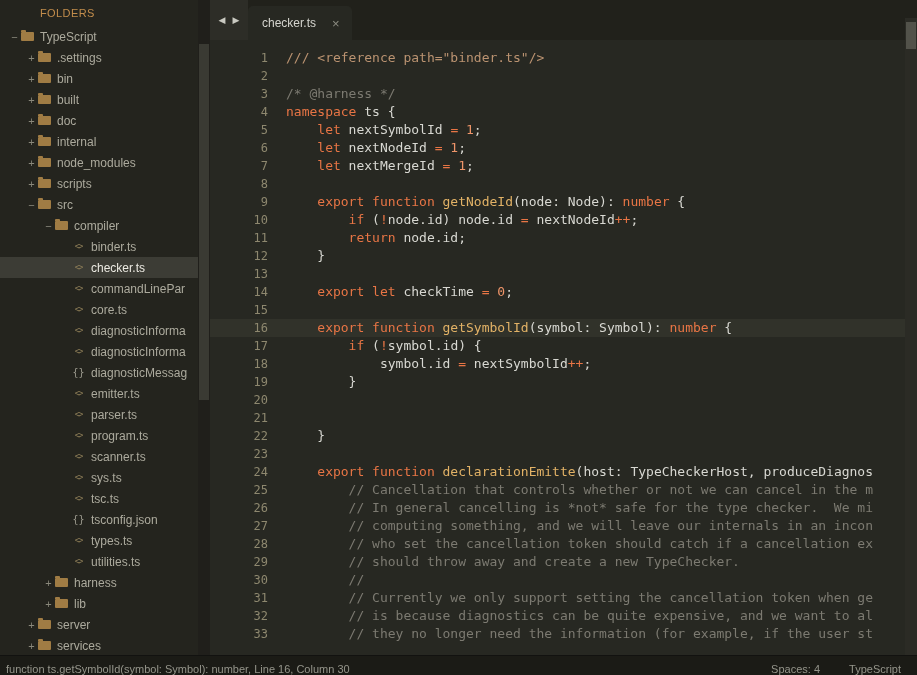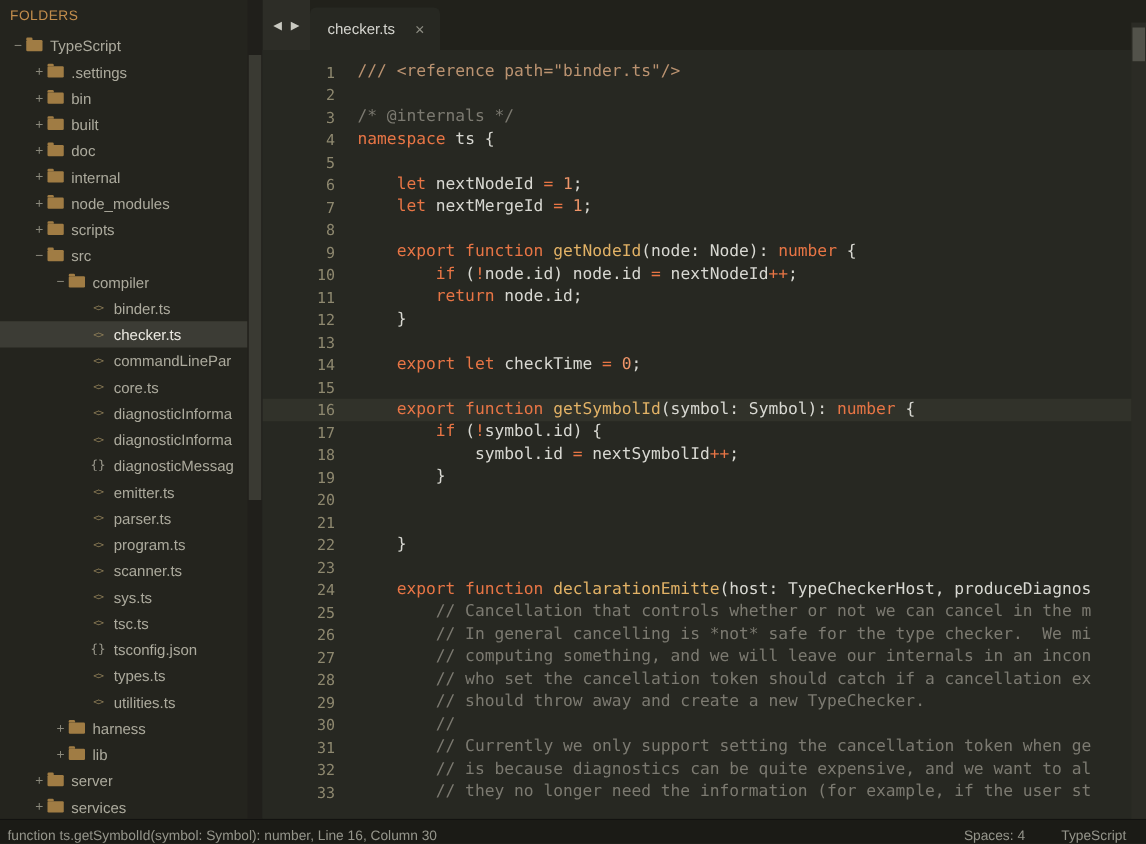--- a/index.html
+++ b/index.html
@@ -10,22 +10,22 @@
   }
   *{box-sizing:border-box;}
   html,body{margin:0;padding:0;}
   body{width:917px;height:675px;overflow:hidden;background:var(--bg);
        font-family:"Liberation Sans",sans-serif;}
   .app{width:917px;height:675px;display:flex;flex-direction:column;}
   .main{flex:1;min-height:0;display:flex;position:relative;}
 
   
   .sidebar{width:210px;flex:none;background:var(--sidebarBg);position:relative;overflow:hidden;}
-  .sidebar-header{height:26px;line-height:26px;padding-left:8px;font-size:11px;
-      color:var(--hdr);letter-spacing:.4px;}
+  .sidebar-header{height:26px;line-height:26px;padding-left:20px;font-size:11px;
+      color:var(--hdr);letter-spacing:.4px;margin-left:20px;}
   .tree-row{height:21px;display:flex;align-items:center;font-size:12px;
       color:var(--treeText);width:198px;overflow:hidden;white-space:nowrap;cursor:default;}
   .tree-row.selected{background:var(--selBg);color:var(--selText);}
   .expand{width:13px;flex:none;color:#8a887b;font-size:11px;text-align:center;}
   .tree-icon{flex:none;margin-right:6px;}
   .icon-folder{width:13px;height:9px;background:var(--folder);border-radius:1px;position:relative;}
   .icon-folder::before{content:'';position:absolute;top:-2px;left:0;width:5px;height:2px;
       background:var(--folder);border-radius:1px 1px 0 0;}
   .icon-ts{width:13px;text-align:center;color:#8f7f58;font-size:8px;letter-spacing:-1px;
       font-family:"DejaVu Sans Mono",monospace;}
@@ -243,28 +243,29 @@
             <div class="code-line">
               <span class="lnum">1</span>
               <span class="ltext"><span class="tok-doc">/// &lt;reference path="binder.ts"/&gt;</span></span>
             </div>
             <div class="code-line">
               <span class="lnum">2</span>
               <span class="ltext"></span>
             </div>
             <div class="code-line">
               <span class="lnum">3</span>
-              <span class="ltext"><span class="tok-cm">/* @internals */</span></span>
+              <span class="ltext"><span class="tok-cm">/* @harness */</span></span>
             </div>
             <div class="code-line">
               <span class="lnum">4</span>
               <span class="ltext"><span class="tok-k">namespace</span><span class="tok-id"> ts {</span></span>
             </div>
             <div class="code-line">
               <span class="lnum">5</span>
+              <span class="ltext"><span class="tok-k">    let</span><span class="tok-id"> nextSymbolId </span><span class="tok-op">=</span><span class="tok-num"> 1</span><span class="tok-id">;</span></span>
             </div>
             <div class="code-line">
               <span class="lnum">6</span>
               <span class="ltext"><span class="tok-k">    let</span><span class="tok-id"> nextNodeId </span><span class="tok-op">=</span><span class="tok-num"> 1</span><span class="tok-id">;</span></span>
             </div>
             <div class="code-line">
               <span class="lnum">7</span>
               <span class="ltext"><span class="tok-k">    let</span><span class="tok-id"> nextMergeId </span><span class="tok-op">=</span><span class="tok-num"> 1</span><span class="tok-id">;</span></span>
             </div>
             <div class="code-line">

